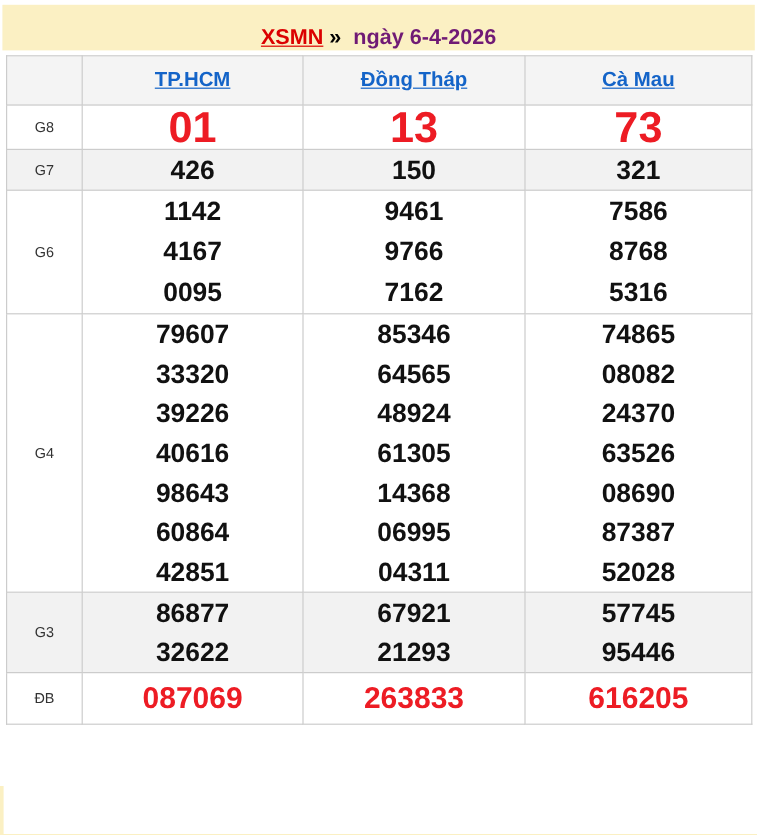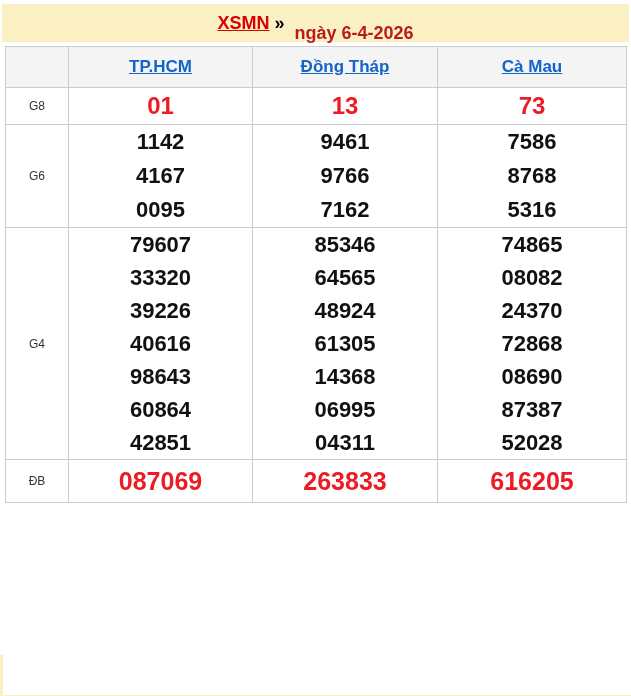--- a/index.html
+++ b/index.html
@@ -16,28 +16,28 @@
   *{margin:0;padding:0;box-sizing:border-box;}
   html,body{width:631px;height:696px;background:#ffffff;overflow:hidden;
     font-family:"Liberation Sans","DejaVu Sans",sans-serif;}
   .page{position:relative;width:631px;height:696px;}
 
   
   .title-band{
     margin:4px 2px 0 2px;
     height:38px;
     background:var(--band-yellow);
-    display:flex;align-items:center;justify-content:center;
+    display:flex;align-items:flex-end;justify-content:center;
     font-size:18px;font-weight:bold;color:#000;
     white-space:pre;
   }
   .title-band a{cursor:pointer;}
   .t-link{color:var(--title-red);text-decoration:underline;}
   .t-sep{color:#000;padding:0 5px;}
-  .t-date{color:#b91c1c;padding-left:5px;margin-top:20px;}
+  .t-date{color:#701a75;padding-left:5px;margin-top:20px;}
 
   
   table.results{
     margin:4px 5px 0 5px;
     width:621px;
     border-collapse:collapse;
     table-layout:fixed;
     background:#fff;
   }
   table.results td,table.results th{
@@ -56,21 +56,21 @@
   .label-cell{
     font-size:12px;font-weight:normal;color:var(--label-gray);
   }
   .val{
     font-size:22px;font-weight:bold;color:var(--num-black);
     line-height:33px;
   }
   tr.r-normal{height:34px;}
   tr.r-g6 .val{line-height:34px;}
   tr.r-g8{height:37px;}
-  tr.r-g8 .val{color:var(--num-red);font-size:24px;line-height:36px;}
+  tr.r-g8 .val{color:var(--num-red);font-size:36px;line-height:36px;}
   tr.r-db{height:43px;}
   tr.r-db .val{color:var(--num-red);font-size:25px;line-height:42px;}
 
   
   .bottom-band{
     position:absolute;left:0;right:0;bottom:0;height:5px;
     background:var(--band-yellow);
   }
   .left-sliver{
     position:absolute;left:0;bottom:0;width:3px;height:45px;
@@ -107,20 +107,32 @@
           <td class="value-cell">
             <div class="val">01</div>
           </td>
           <td class="value-cell">
             <div class="val">13</div>
           </td>
           <td class="value-cell">
             <div class="val">73</div>
           </td>
         </tr>
+        <tr class="r-normal alt">
+          <td class="label-cell">G7</td>
+          <td class="value-cell">
+            <div class="val">426</div>
+          </td>
+          <td class="value-cell">
+            <div class="val">150</div>
+          </td>
+          <td class="value-cell">
+            <div class="val">321</div>
+          </td>
+        </tr>
         <tr class="r-g6">
           <td class="label-cell">G6</td>
           <td class="value-cell">
             <div class="val">1142</div>
             <div class="val">4167</div>
             <div class="val">0095</div>
           </td>
           <td class="value-cell">
             <div class="val">9461</div>
             <div class="val">9766</div>
@@ -149,26 +161,41 @@
             <div class="val">48924</div>
             <div class="val">61305</div>
             <div class="val">14368</div>
             <div class="val">06995</div>
             <div class="val">04311</div>
           </td>
           <td class="value-cell">
             <div class="val">74865</div>
             <div class="val">08082</div>
             <div class="val">24370</div>
-            <div class="val">72868</div>
+            <div class="val">63526</div>
             <div class="val">08690</div>
             <div class="val">87387</div>
             <div class="val">52028</div>
           </td>
         </tr>
+        <tr class="r-g3 alt">
+          <td class="label-cell">G3</td>
+          <td class="value-cell">
+            <div class="val">86877</div>
+            <div class="val">32622</div>
+          </td>
+          <td class="value-cell">
+            <div class="val">67921</div>
+            <div class="val">21293</div>
+          </td>
+          <td class="value-cell">
+            <div class="val">57745</div>
+            <div class="val">95446</div>
+          </td>
+        </tr>
         <tr class="r-db">
           <td class="label-cell">ĐB</td>
           <td class="value-cell">
             <div class="val">087069</div>
           </td>
           <td class="value-cell">
             <div class="val">263833</div>
           </td>
           <td class="value-cell">
             <div class="val">616205</div>

